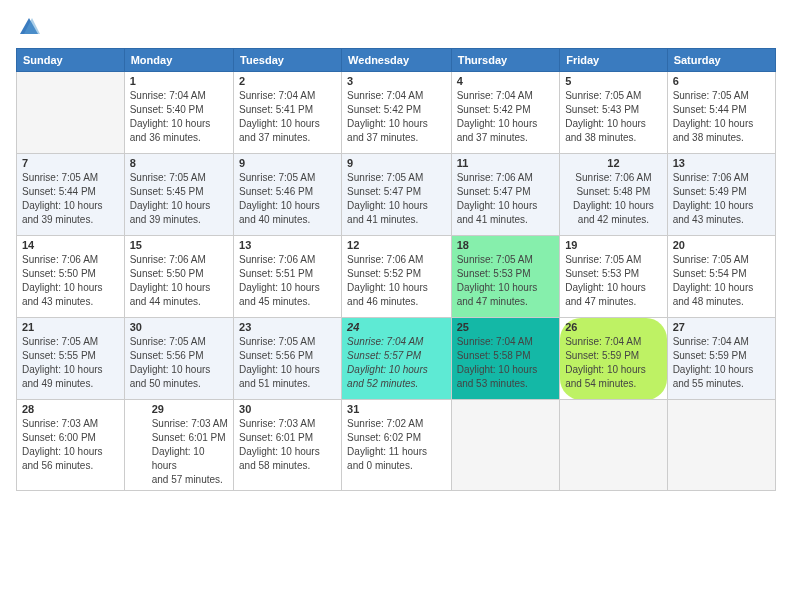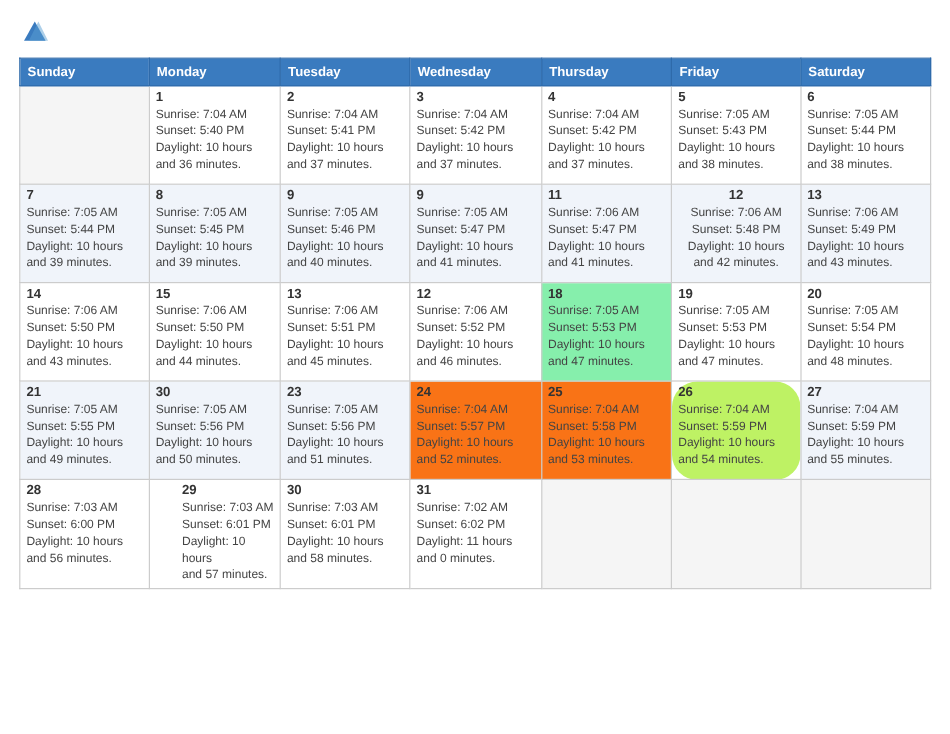--- a/index.html
+++ b/index.html
@@ -295,28 +295,28 @@
 Daylight: 10 hours
 and 50 minutes.</div>
           </td>
           <td style="background-color: rgb(240, 244, 250);">
             <span class="day-num">23</span>
             <div class="day-info" style="white-space: pre-line;">Sunrise: 7:05 AM
 Sunset: 5:56 PM
 Daylight: 10 hours
 and 51 minutes.</div>
           </td>
-          <td style="background-color: #f97316;">
+          <td style="background-color: #5eead4; font-style: italic;">
             <span class="day-num">24</span>
             <div class="day-info" style="white-space: pre-line;">Sunrise: 7:04 AM
 Sunset: 5:57 PM
 Daylight: 10 hours
 and 52 minutes.</div>
           </td>
-          <td style="background-color: #f97316;">
+          <td style="background-color: #14b8a6;">
             <span class="day-num">25</span>
             <div class="day-info" style="white-space: pre-line;">Sunrise: 7:04 AM
 Sunset: 5:58 PM
 Daylight: 10 hours
 and 53 minutes.</div>
           </td>
           <td style="background-color: #bef264; border-radius: 21px;">
             <span class="day-num">26</span>
             <div class="day-info" style="white-space: pre-line;">Sunrise: 7:04 AM
 Sunset: 5:59 PM

